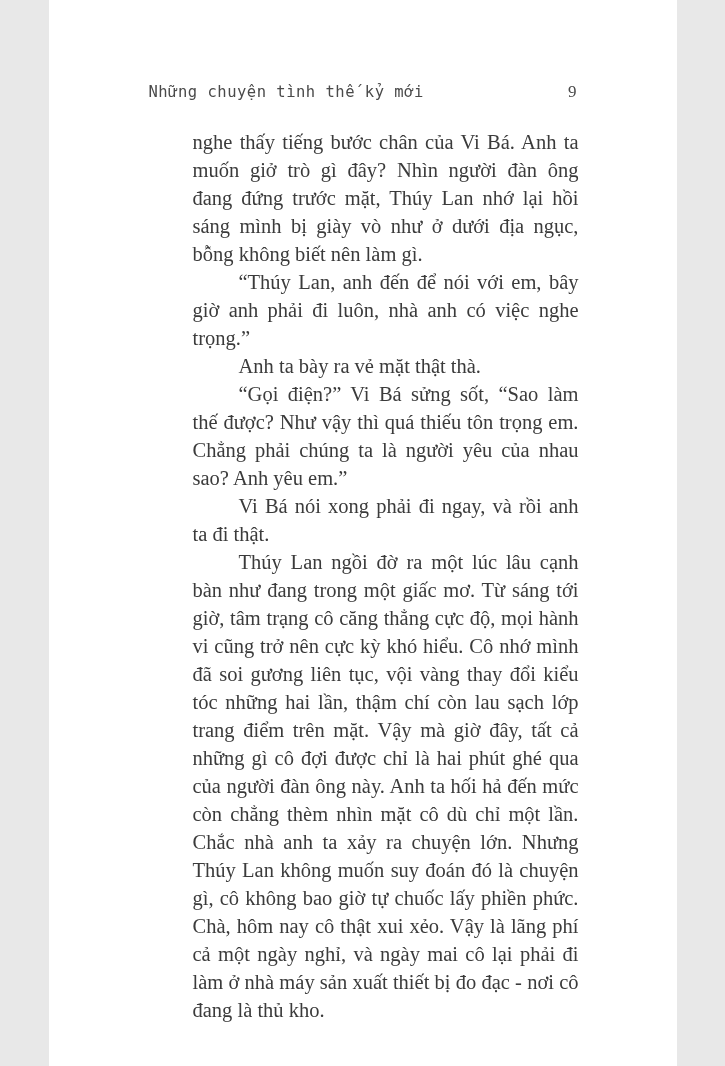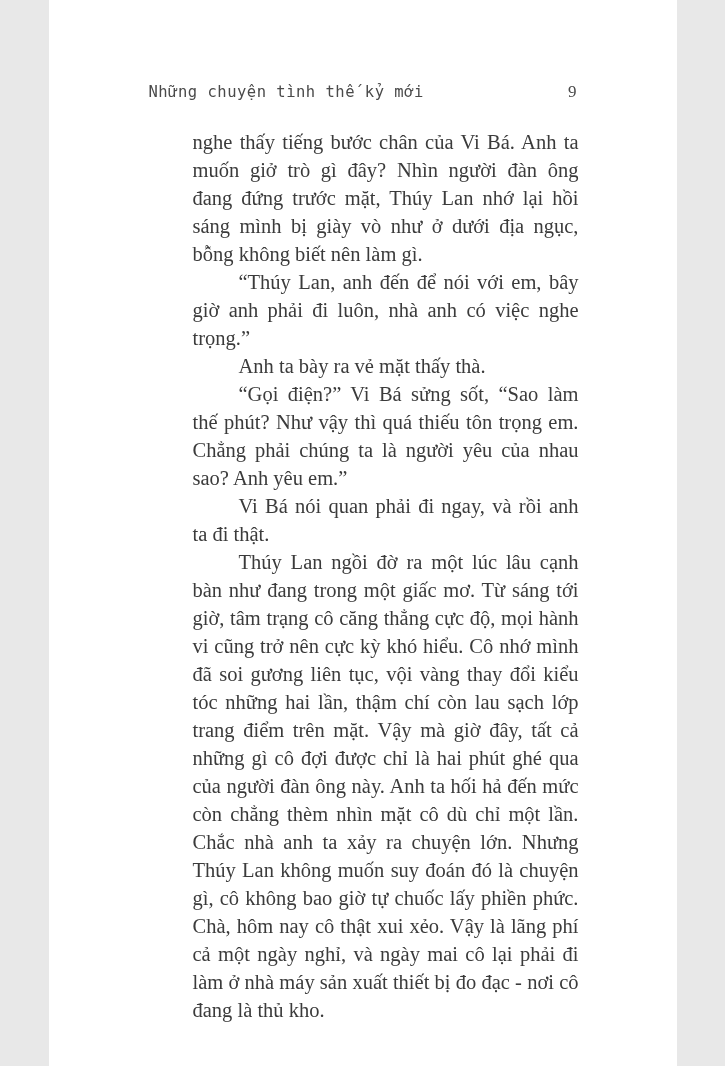--- a/index.html
+++ b/index.html
@@ -58,19 +58,19 @@
 <div class="page">
 
   <div class="header">
     <span class="running-title">Những chuyện tình thế kỷ mới</span>
     <span class="page-number">9</span>
   </div>
 
   <div class="body-text">
     <p class="para no-indent">nghe thấy tiếng bước chân của Vi Bá. Anh ta muốn giở trò gì đây? Nhìn người đàn ông đang đứng trước mặt, Thúy Lan nhớ lại hồi sáng mình bị giày vò như ở dưới địa ngục, bỗng không biết nên làm gì.</p>
     <p class="para">“Thúy Lan, anh đến để nói với em, bây giờ anh phải đi luôn, nhà anh có việc nghe trọng.”</p>
-    <p class="para">Anh ta bày ra vẻ mặt thấy thà.</p>
-    <p class="para">“Gọi điện?” Vi Bá sửng sốt, “Sao làm thế phút? Như vậy thì quá thiếu tôn trọng em. Chẳng phải chúng ta là người yêu của nhau sao? Anh yêu em.”</p>
-    <p class="para">Vi Bá nói quan phải đi ngay, và rồi anh ta đi thật.</p>
+    <p class="para">Anh ta bày ra vẻ mặt thật thà.</p>
+    <p class="para">“Gọi điện?” Vi Bá sửng sốt, “Sao làm thế được? Như vậy thì quá thiếu tôn trọng em. Chẳng phải chúng ta là người yêu của nhau sao? Anh yêu em.”</p>
+    <p class="para">Vi Bá nói xong phải đi ngay, và rồi anh ta đi thật.</p>
     <p class="para">Thúy Lan ngồi đờ ra một lúc lâu cạnh bàn như đang trong một giấc mơ. Từ sáng tới giờ, tâm trạng cô căng thẳng cực độ, mọi hành vi cũng trở nên cực kỳ khó hiểu. Cô nhớ mình đã soi gương liên tục, vội vàng thay đổi kiểu tóc những hai lần, thậm chí còn lau sạch lớp trang điểm trên mặt. Vậy mà giờ đây, tất cả những gì cô đợi được chỉ là hai phút ghé qua của người đàn ông này. Anh ta hối hả đến mức còn chẳng thèm nhìn mặt cô dù chỉ một lần. Chắc nhà anh ta xảy ra chuyện lớn. Nhưng Thúy Lan không muốn suy đoán đó là chuyện gì, cô không bao giờ tự chuốc lấy phiền phức. Chà, hôm nay cô thật xui xẻo. Vậy là lãng phí cả một ngày nghỉ, và ngày mai cô lại phải đi làm ở nhà máy sản xuất thiết bị đo đạc - nơi cô đang là thủ kho.</p>
   </div>
 
 </div>
 
 </body></html>

